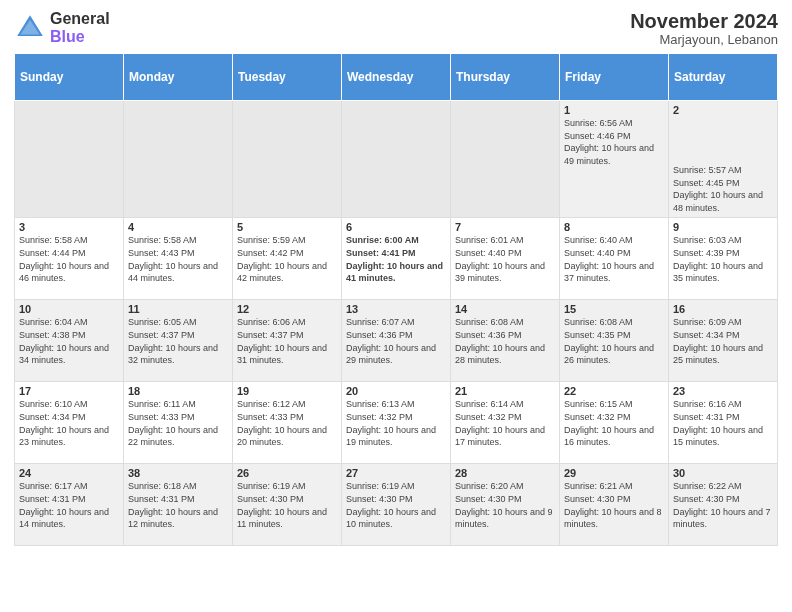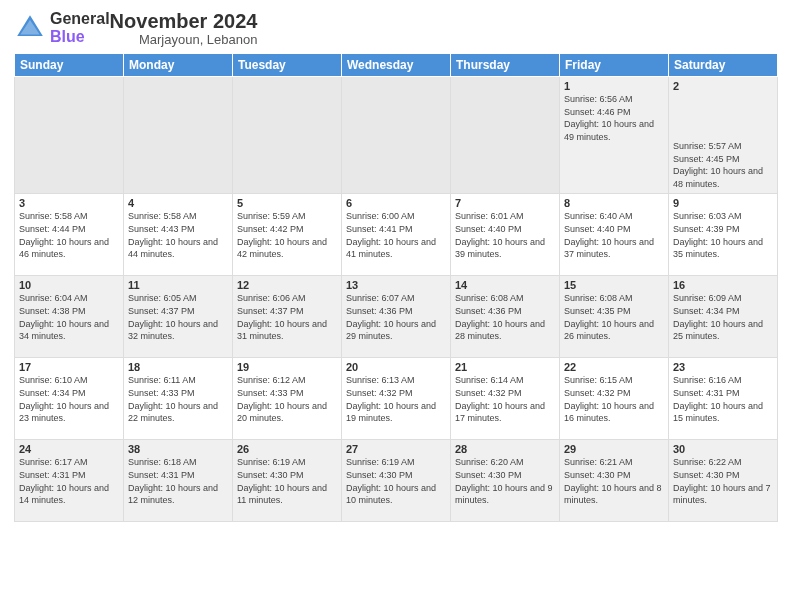--- a/index.html
+++ b/index.html
@@ -10,21 +10,21 @@
       height: 612px;
       overflow: hidden;
     }
     .container {
       width: 792px;
       height: 612px;
       padding: 10px 14px 10px 14px;
     }
     .header {
       display: flex;
-      justify-content: flex-start;
+      justify-content: space-between;
       align-items: flex-start;
       margin-bottom: 6px;
     }
     .logo {
       display: flex;
       align-items: center;
       gap: 4px;
     }
     .logo-text {
       display: flex;
@@ -60,21 +60,21 @@
     }
     .calendar {
       width: 100%;
       border-collapse: collapse;
     }
     .calendar th {
       background: #4a90d9;
       color: #fff;
       font-size: 12px;
       font-weight: bold;
-      padding: 4px 5px;
+      padding: 16px 5px;
       text-align: left;
       border: 1px solid #fff;
     }
     .calendar td {
       width: calc(100%/7);
       vertical-align: top;
       border: 1px solid #ddd;
       padding: 3px 4px;
       font-size: 9.5px;
       color: #333;
@@ -169,21 +169,21 @@
 Daylight: 10 hours and 44 minutes.</div>
           </td>
           <td>
             <span class="day-num">5</span>
             <div class="day-info" style="white-space: pre-line;">Sunrise: 5:59 AM
 Sunset: 4:42 PM
 Daylight: 10 hours and 42 minutes.</div>
           </td>
           <td>
             <span class="day-num">6</span>
-            <div class="day-info" style="white-space: pre-line;">Sunrise: 6:00 AM
+            <div class="day-info" style="white-space: pre-line; font-weight: bold;">Sunrise: 6:00 AM
 Sunset: 4:41 PM
 Daylight: 10 hours and 41 minutes.</div>
           </td>
           <td>
             <span class="day-num">7</span>
             <div class="day-info" style="white-space: pre-line;">Sunrise: 6:01 AM
 Sunset: 4:40 PM
 Daylight: 10 hours and 39 minutes.</div>
           </td>
           <td>

